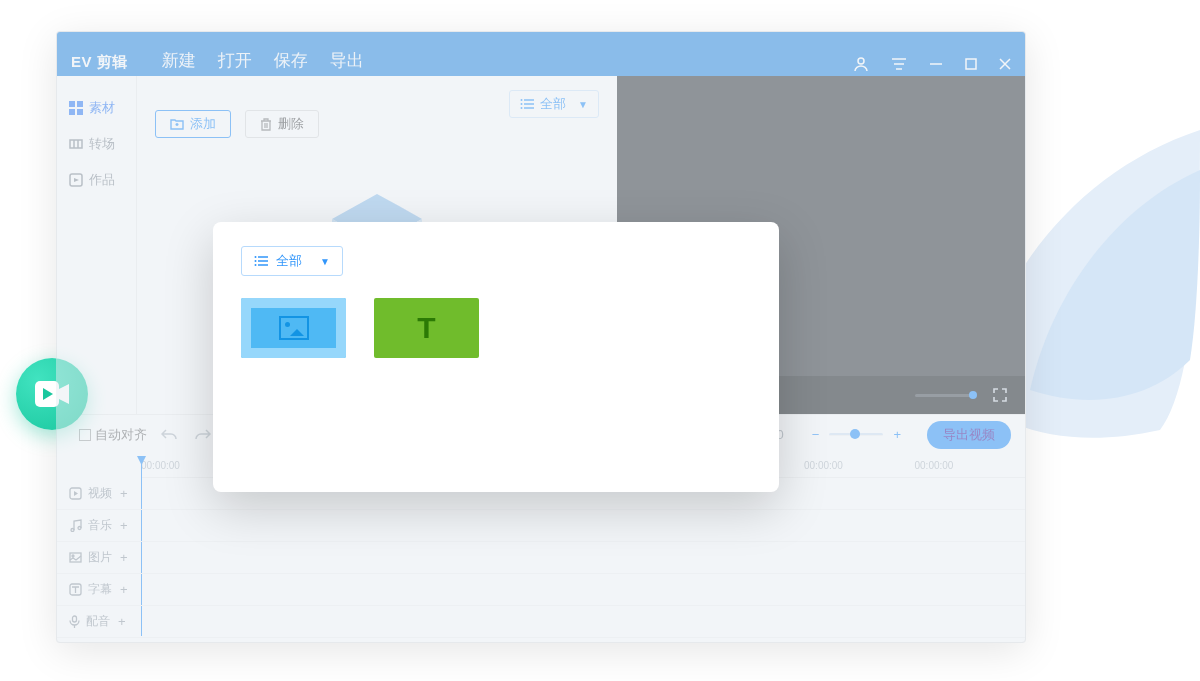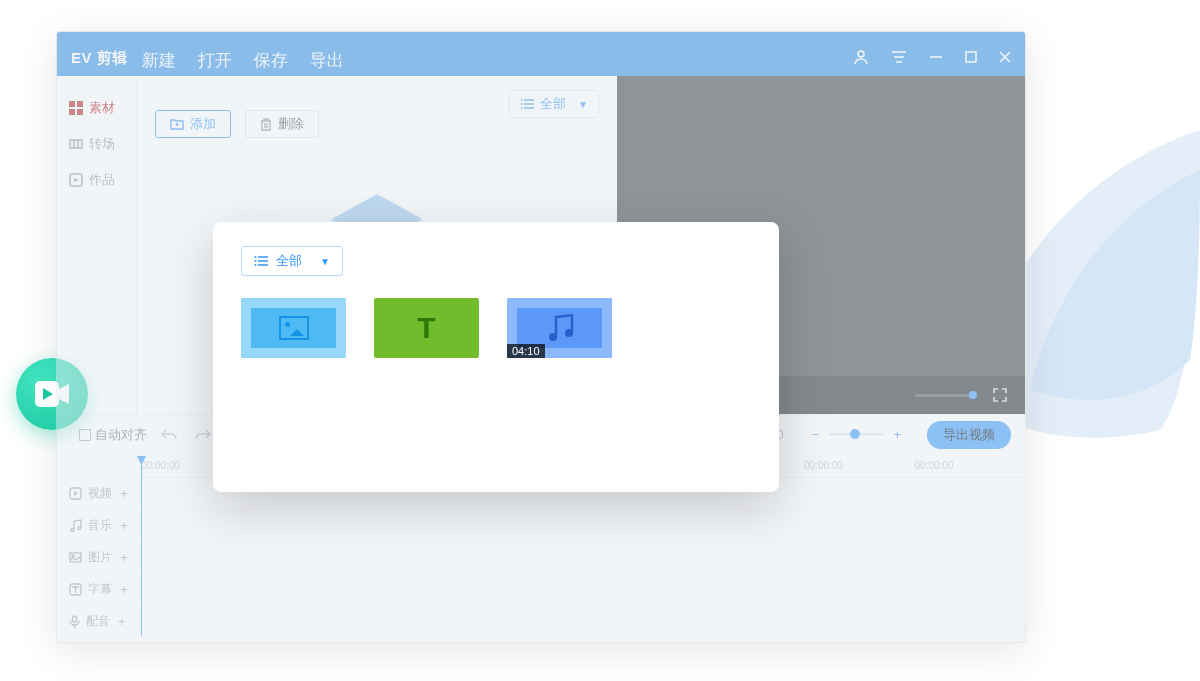--- a/index.html
+++ b/index.html
@@ -8,32 +8,32 @@
   .feather { position:absolute; right:0; top:130px; width:260px; height:400px; pointer-events:none; z-index:0; }
 
   .app-window { position:absolute; left:56px; top:31px; width:970px; height:612px; background:#fff;
     border:1px solid #e6e6e6; border-radius:4px; overflow:hidden;
     box-shadow:0 8px 40px rgba(0,0,0,0.10); z-index:2; }
 
   .scrim { position:absolute; left:56px; top:31px; width:970px; height:612px; background:rgba(230,236,242,.50);
     border-radius:4px; z-index:4; pointer-events:none; }
 
   
-  .titlebar { height:44px; background:#2f8ce2; display:flex; align-items:flex-start; padding:17px 14px; color:#fff; gap:8px; }
+  .titlebar { height:44px; background:#2f8ce2; display:flex; align-items:flex-end; padding:4px 14px; color:#fff; gap:28px; }
   .titlebar .brand { font-weight:700; font-size:15px; letter-spacing:.5px; margin-right:6px; }
   .menu { display:flex; gap:22px; font-size:17px; }
   .menu span { cursor:pointer; opacity:.95; }
   .win-controls { margin-left:auto; display:flex; align-items:center; gap:22px; font-size:14px; }
   .win-controls span { cursor:pointer; display:inline-flex; }
 
   
   .main-area { display:flex; height:338px; }
   .left-rail { width:80px; border-right:1px solid #efefef; padding-top:14px; }
   .rail-item { display:flex; align-items:center; gap:6px; height:36px; padding-left:12px; font-size:13px; color:#8d949c; cursor:pointer; }
-  .rail-item.active { color:#b91c1c; }
+  .rail-item.active { color:#3b82f6; }
   .rail-item svg { flex:none; }
 
   .material-pane { flex:1; position:relative; padding:14px 18px; }
   .mp-toolbar { display:flex; gap:14px;margin-top:20px; }
   .btn { height:28px; padding:0 14px; display:inline-flex; align-items:center; gap:6px; font-size:13px; border-radius:3px; cursor:pointer; border:1px solid #dcdcdc; background:#fff; color:#555; }
   .btn svg { flex:none; }
   .btn.primary { border-color:#3296fa; color:#3296fa; }
   .btn.filter { position:absolute; right:18px; top:14px; color:#3296fa; border-color:#d2e6fb; padding:0 10px; }
   .btn.filter svg { color:#3296fa; }
   .btn.filter .caret { margin-left:6px; font-size:10px; }
@@ -54,21 +54,21 @@
   
   .tool-row { height:40px; display:flex; align-items:center; gap:10px; padding:0 14px; border-top:1px solid #eee; font-size:13px; color:#777; }
   .tool-row .toggle { display:flex; align-items:center; gap:4px;padding-left:8px; }
   .tool-row .toggle .box { width:12px; height:12px; border:1px solid #aaa; display:inline-block; }
   .tool-row .tool-ic { cursor:pointer; color:#b5bcc3; display:flex; padding:0 4px; }
   .tool-row .spacer { flex:1; }
   .tool-row .time-display { color:#3296fa; font-variant-numeric:tabular-nums; font-size:13px; }
   .tool-row .zoom { display:flex; align-items:center; gap:10px; color:#3296fa; margin-left:18px; }
   .tool-row .zoom .track { width:54px; height:3px; background:#d7e5f5; border-radius:2px; position:relative; }
   .tool-row .zoom .track::after { content:""; position:absolute; left:26px; top:50%; width:10px; height:10px; background:#3296fa; border-radius:50%; transform:translate(-50%,-50%); }
-  .export-btn { background:#3296fa; color:#000000; font-size:13px; height:28px; padding:0 16px; border-radius:14px; display:inline-flex; align-items:center; margin-left:16px; cursor:pointer; }
+  .export-btn { background:#3296fa; color:#4c1d95; font-size:13px; height:28px; padding:0 16px; border-radius:14px; display:inline-flex; align-items:center; margin-left:16px; cursor:pointer; }
 
   
   .timeline { flex:1; position:relative; height:190px; }
   .ruler { height:24px; display:flex; position:relative; margin-left:84px; border-bottom:1px solid #f0f0f0; }
   .ruler span { font-size:10px; color:#b7bec5; width:112px; display:inline-block; padding-top:6px; }
   .playhead { position:absolute; left:84px; top:2px; width:1px; height:180px; background:#3296fa; }
   .playhead::before { content:""; position:absolute; left:-4px; top:0; width:9px; height:9px; background:#3296fa; clip-path:polygon(0 0,100% 0,50% 100%); }
   .tracks { position:absolute; left:0; right:0; top:24px; }
   .track { height:32px; display:flex; align-items:center; border-bottom:1px solid #f5f5f5; }
   .track-head { width:84px; padding-left:12px; display:flex; align-items:center; gap:6px; font-size:12px; color:#9aa2aa; }
@@ -420,22 +420,14 @@
     <span>全部</span>
     <span class="caret">▼</span>
   </div>
   <div class="tiles">
     <div class="tile image">
       <span></span>
     </div>
     <div class="tile text">
       <span>T</span>
     </div>
-    <div class="tile music">
-      <svg width="28" height="30" viewBox="0 0 28 30" fill="none" stroke="#2860cd" stroke-width="2.4">
-        <path d="M10 24V4l16-2v18"></path>
-          <circle cx="7" cy="24" r="4" fill="#2860cd" stroke="none"></circle>
-          <circle cx="23" cy="20" r="4" fill="#2860cd" stroke="none"></circle>
-      </svg>
-      <span class="badge">04:10</span>
-    </div>
   </div>
 </div>
 
 </body></html>

